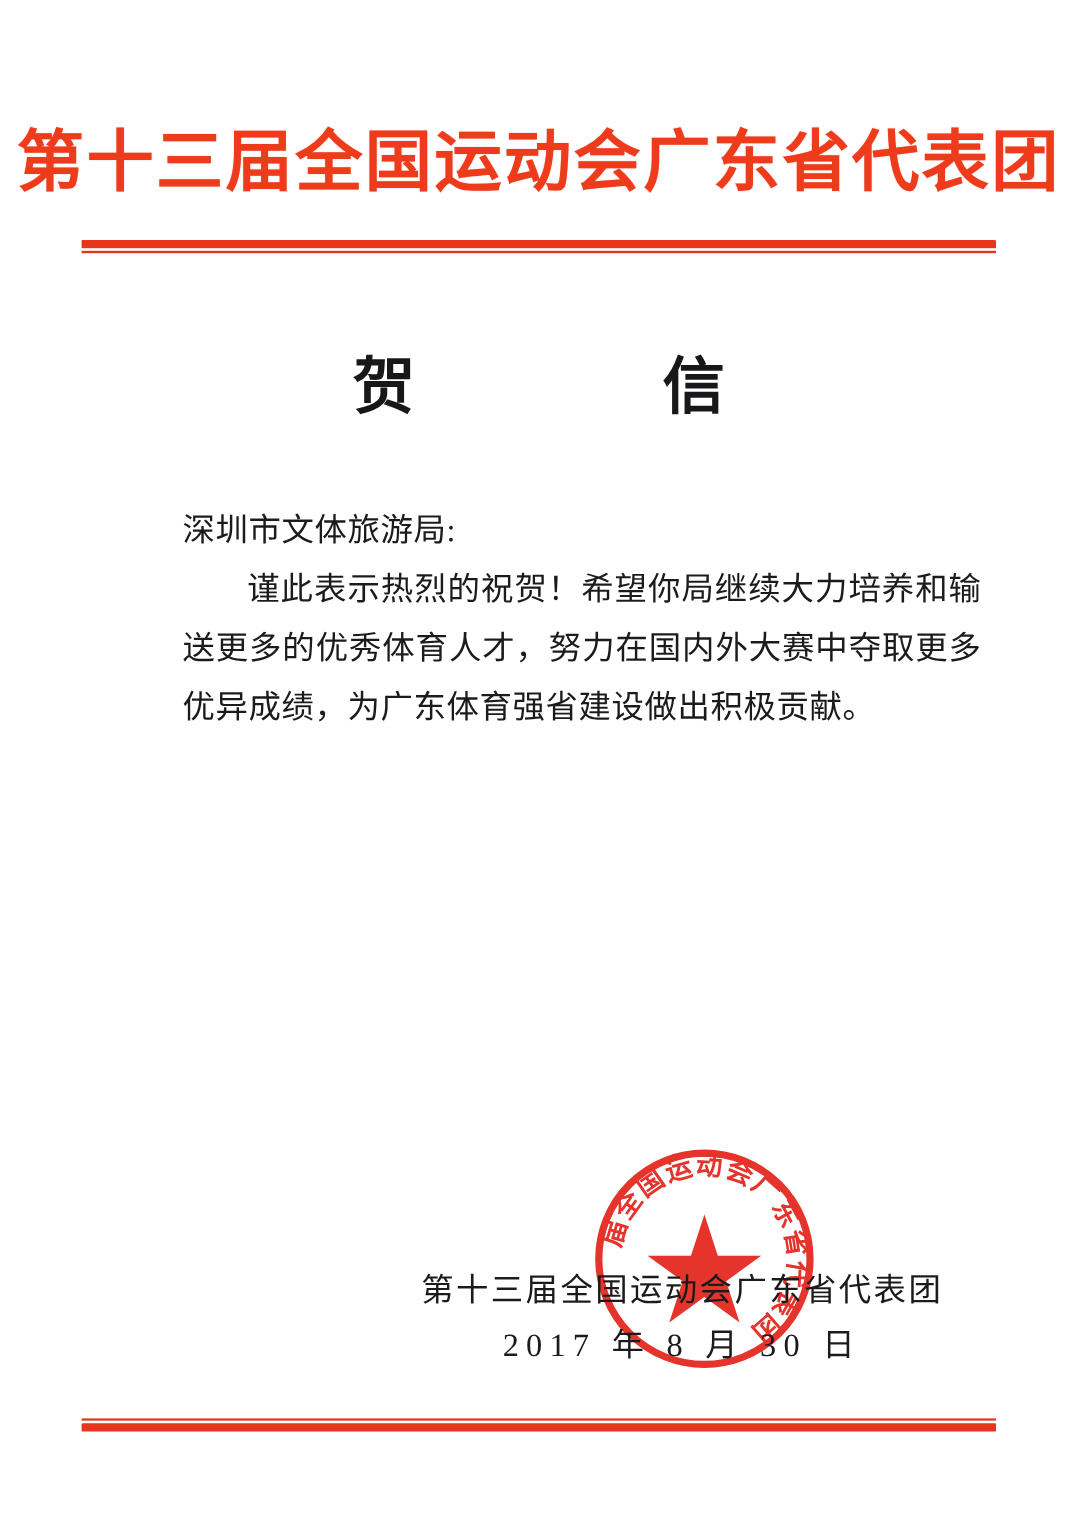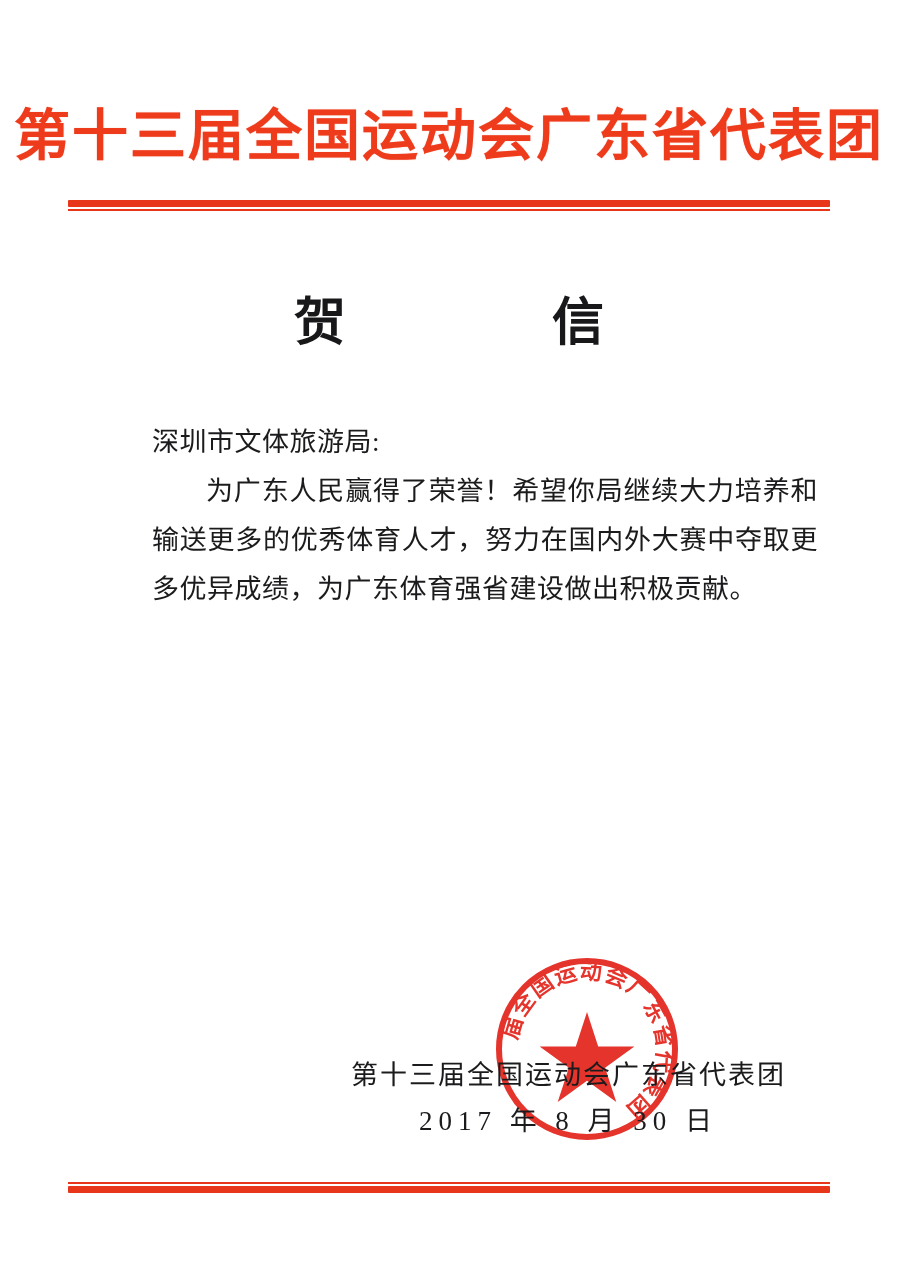--- a/index.html
+++ b/index.html
@@ -169,21 +169,21 @@
   <div class="rule-top">
     <div class="bar-thick"></div>
     <div class="bar-gap"></div>
     <div class="bar-thin"></div>
   </div>
 
   <div class="doc-title">贺　　信</div>
 
   <div class="body-block">
     <p class="salutation">深圳市文体旅游局:</p>
-    <p class="para">为广东人民赢得了荣誉！希望你局继续大力培养和输送更多的优秀体育人才，努力在国内外大赛中夺取更多优异成绩，为广东体育强省建设做出积极贡献。</p>
+    <p class="para">谨此表示热烈的祝贺！希望你局继续大力培养和输送更多的优秀体育人才，努力在国内外大赛中夺取更多优异成绩，为广东体育强省建设做出积极贡献。</p>
   </div>
 
   <div class="seal">
     <svg viewBox="0 0 190 190" xmlns="http://www.w3.org/2000/svg" aria-hidden="true">
       <defs>
         <path id="sealArc" d="M 95,95 m -70,0 a 70,70 0 1,1 140,0 a 70,70 0 1,1 -140,0"></path>
       </defs>
       <circle cx="95" cy="95" r="88" fill="none" stroke="#e2231a" stroke-width="6"></circle>
       <text font-family="'DejaVu Sans','Liberation Sans',sans-serif" font-size="22" font-weight="bold" fill="#e2231a" letter-spacing="1.5">
         <textPath href="#sealArc" startOffset="26%" text-anchor="middle">

